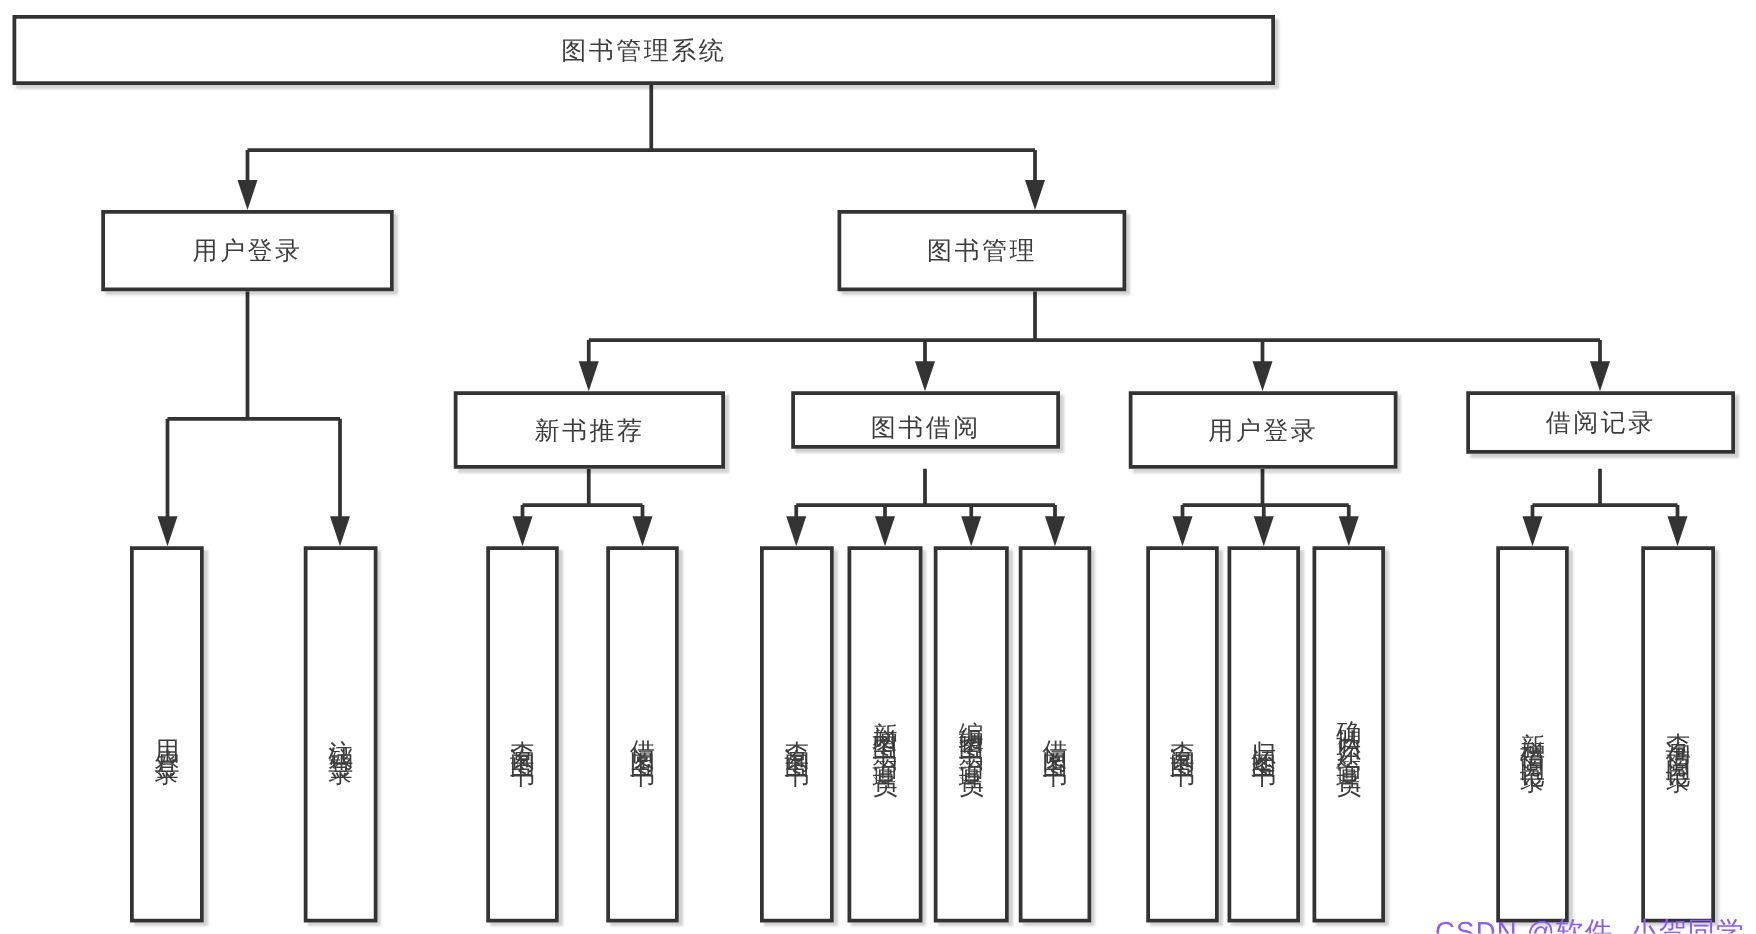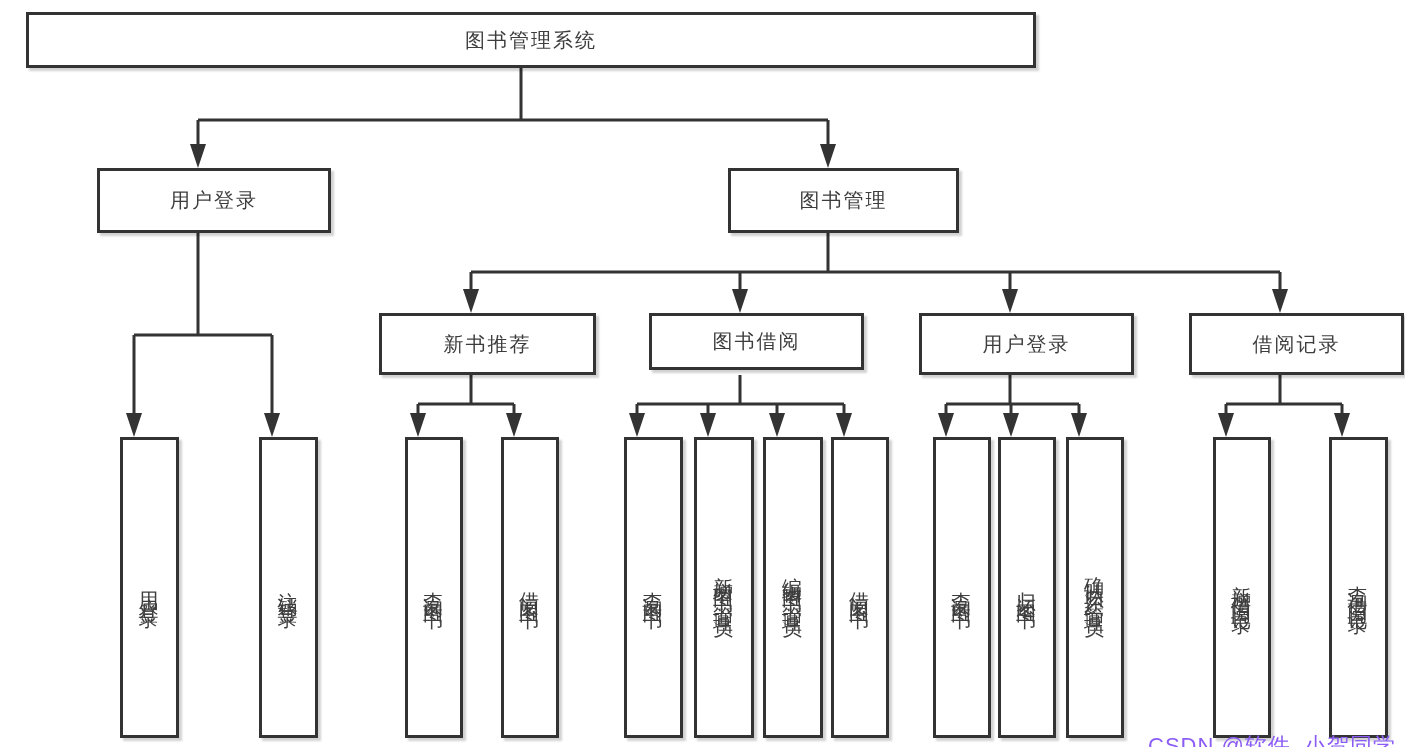--- a/index.html
+++ b/index.html
@@ -15,21 +15,20 @@
   .connectors polygon{fill:#333333;stroke:none;}
   .box{
     position:absolute;
     box-sizing:border-box;
     background:#ffffff;
     border:3px solid #333333;
     box-shadow:3px 3px 2px rgba(0,0,0,0.18);
     display:flex;align-items:center;justify-content:center;
     color:#3d3d3d;
     z-index:2;
-    margin-left:16px;
   }
   .hbox span{
     font-size:20px;letter-spacing:2px;white-space:nowrap;
   }
   .vbox span{
     writing-mode:vertical-rl;
     text-orientation:mixed;
     font-size:20px;letter-spacing:6px;
     white-space:nowrap;
   }
@@ -94,34 +93,34 @@
     </g>
   </svg>
 
   <div class="box hbox" style="left:10px;top:12px;width:1010px;height:56px;">
     <span>图书管理系统</span>
   </div>
 
   <div class="box hbox" style="left:81px;top:168px;width:234px;height:65px;">
     <span>用户登录</span>
   </div>
-  <div class="box hbox" style="left:712px;top:168px;width:231px;height:65px;">
+  <div class="box hbox" style="left:670px;top:168px;width:231px;height:65px;">
     <span>图书管理</span>
   </div>
 
   <div class="box hbox" style="left:363px;top:313px;width:217px;height:62px;text-align:center;">
     <span>新书推荐</span>
   </div>
-  <div class="box hbox" style="left:633px;top:313px;width:215px;height:57px;">
+  <div class="box hbox" style="left:633px;top:313px;width:215px;height:46px;align-items:flex-end;">
     <span>图书借阅</span>
   </div>
   <div class="box hbox" style="left:903px;top:313px;width:215px;height:62px;">
     <span>用户登录</span>
   </div>
-  <div class="box hbox" style="left:1173px;top:313px;width:215px;height:62px;">
+  <div class="box hbox" style="left:1173px;top:313px;width:215px;height:50px;">
     <span>借阅记录</span>
   </div>
 
   <div class="box vbox" style="left:104px;top:437px;width:59px;height:301px;">
     <span>用户登录</span>
   </div>
   <div class="box vbox" style="left:243px;top:437px;width:59px;height:301px;">
     <span>注销登录</span>
   </div>
 

